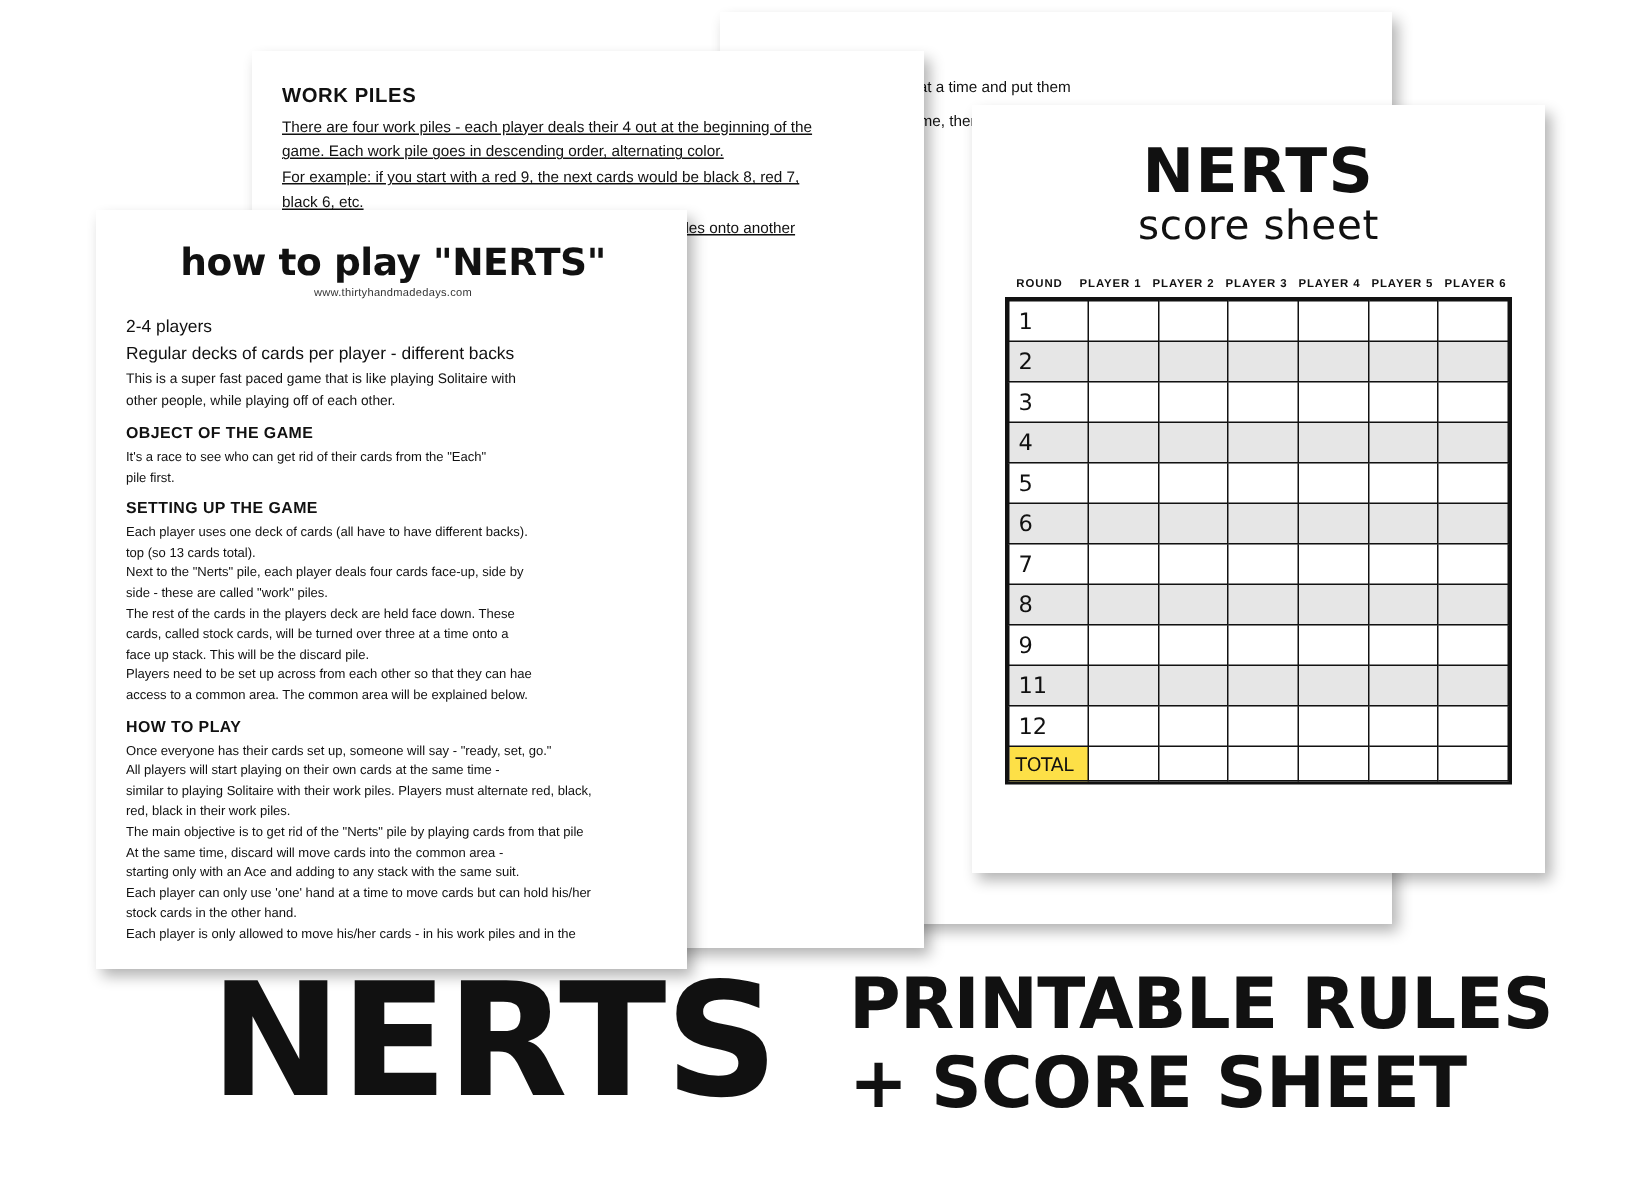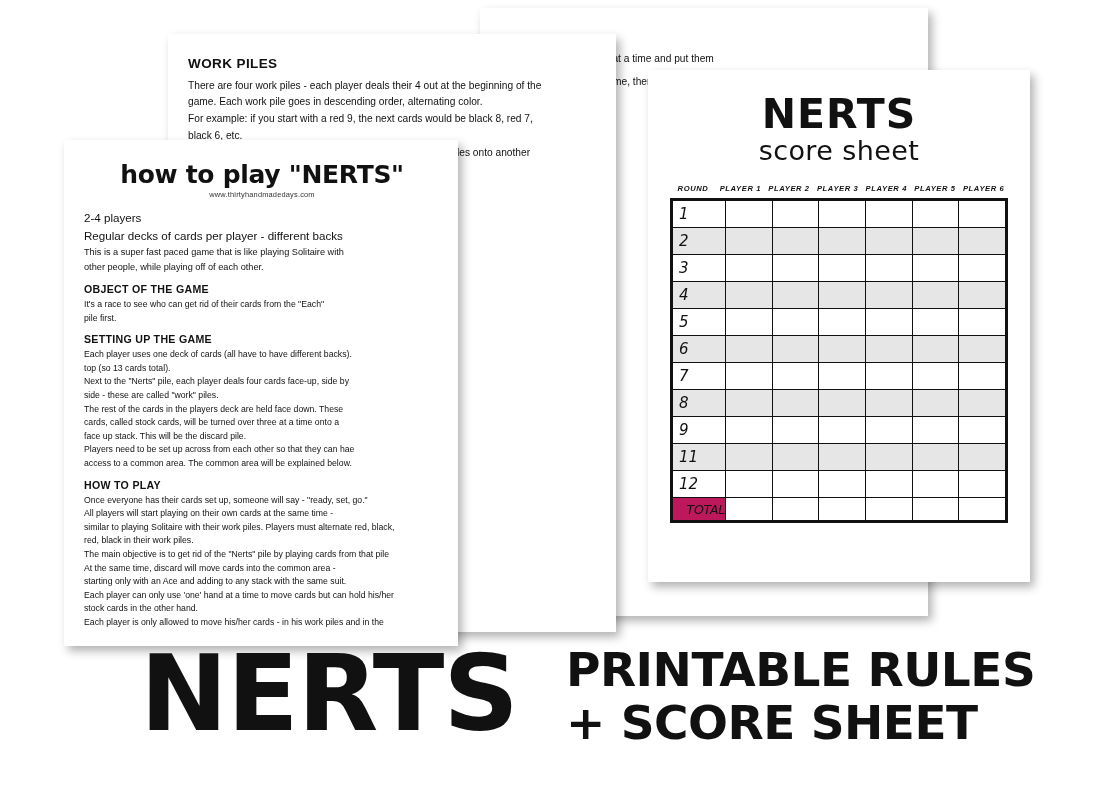--- a/index.html
+++ b/index.html
@@ -61,21 +61,21 @@
     padding: 20px 22px 14px 20px;
     font-size: 10.2px;
     line-height: 1.45;
   }
   #sheet-middle h2 {
     font-size: 13.5px;
     font-weight: bold;
     letter-spacing: 0.4px;
     margin: 0 0 5px 0;
   }
-  #sheet-middle p { margin: 0 0 2px 0; }
+  #sheet-middle p { margin: 0 0 2px 0; text-decoration: underline; }
 
   
   #sheet-front {
     left: 64px;
     top: 140px;
     width: 394px;
     height: 506px;
     z-index: 4;
   }
   #sheet-front .body {
@@ -140,21 +140,20 @@
   }
   .score-subtitle {
     font-family: "DejaVu Sans", sans-serif;
     font-size: 27px;
     line-height: 1.05;
     margin: 2px 0 0 0;
     letter-spacing: 0.4px;
   }
   .score-table-wrap {
     margin: 16px 22px 0 22px;
-    font-style: italic;
   }
   table.score {
     width: 100%;
     border-collapse: collapse;
     table-layout: fixed;
   }
   table.score th.head-round,
   table.score th.head-player {
     font-size: 7.6px;
     font-weight: bold;
@@ -179,22 +178,21 @@
     font-size: 15px;
     padding-left: 6px;
     font-weight: 400;
   }
   table.score tr.alt td { background: #e6e6e6; }
   table.score td.total-label {
     font-family: "DejaVu Sans", sans-serif;
     font-size: 12.5px;
     padding-left: 4px;
     letter-spacing: -0.2px;
-    background: #be185d;
-    text-align: right;
+    background: #fde047;
   }
   table.score tr.total-row td { height: 22px; }
 
   
   .banner {
     position: absolute;
     left: 0;
     top: 630px;
     width: 1100px;
     height: 162px;

